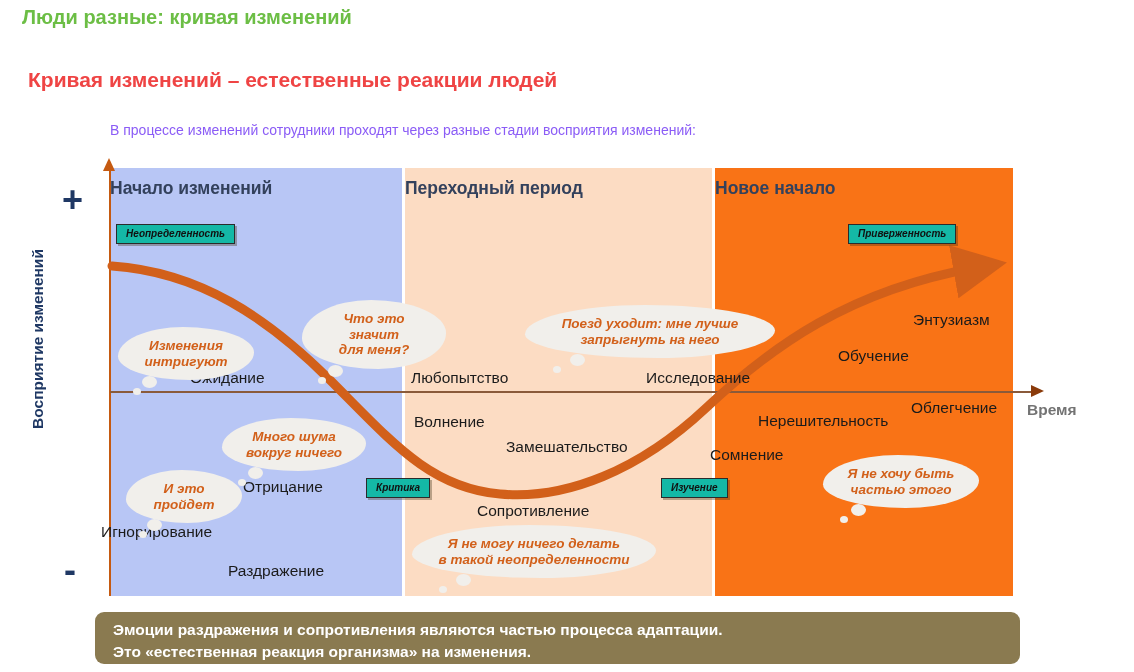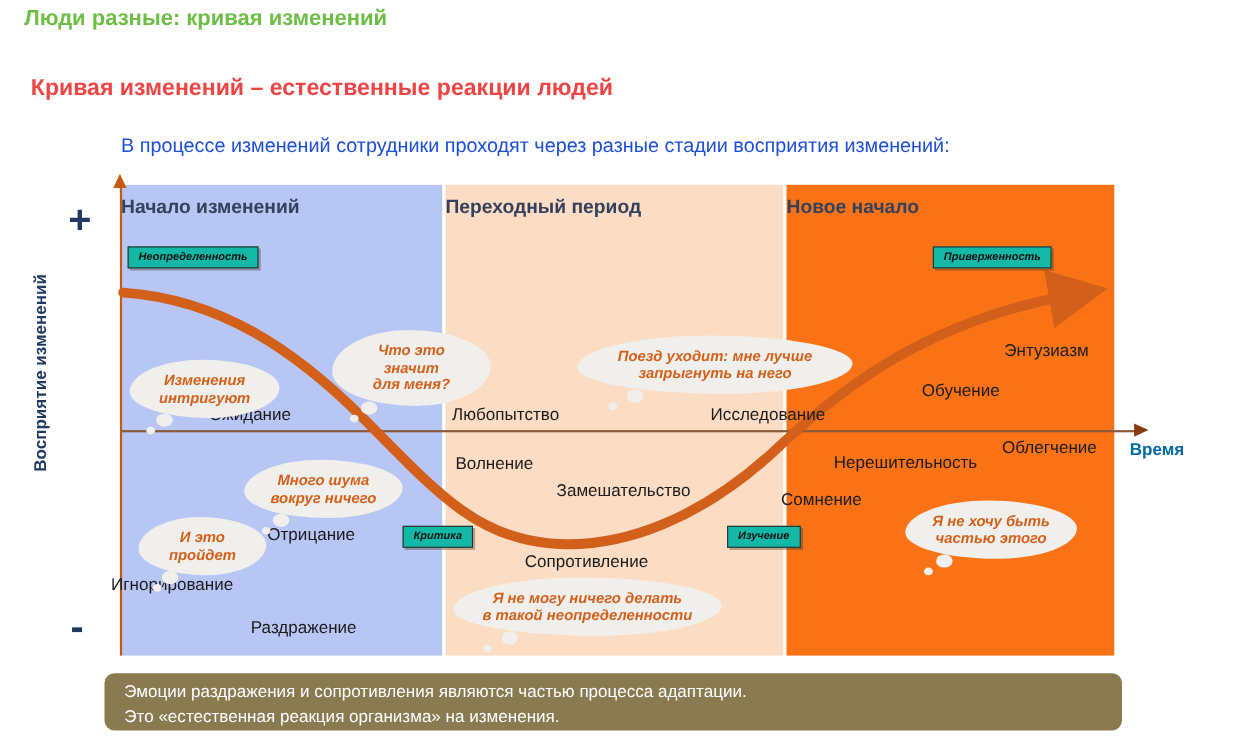--- a/index.html
+++ b/index.html
@@ -32,22 +32,22 @@
     top: 68px;
     font-size: 21px;
     font-weight: bold;
     color: #ef4444;
     white-space: nowrap;
   }
   #slide-intro {
     position: absolute;
     left: 110px;
     top: 122px;
-    font-size: 18px;
-    color: #1d4ed8;
+    font-size: 14px;
+    color: #8b5cf6;
     white-space: nowrap;
   }
 
   
   #chart {
     position: absolute;
     left: 0;
     top: 0;
     width: 1134px;
     height: 672px;
@@ -119,21 +119,21 @@
     font-weight: bold;
     color: #1f3864;
     white-space: nowrap;
   }
   #axis-x-label {
     position: absolute;
     left: 1027px;
     top: 401px;
     font-size: 15.5px;
     font-weight: bold;
-    color: #0369a1;
+    color: #737373;
     white-space: nowrap;
   }
   #axis-plus {
     position: absolute;
     left: 62px;
     top: 182px;
     font-size: 36px;
     font-weight: bold;
     color: #1f3864;
     line-height: 1;
@@ -218,21 +218,21 @@
   #footer {
     position: absolute;
     left: 95px;
     top: 612px;
     width: 925px;
     height: 52px;
     background: #8a7a50;
     border-radius: 9px;
     color: #ffffff;
     font-size: 15.5px;
-    font-weight: normal;
+    font-weight: bold;
     padding: 7px 0 16px 18px;
     box-sizing: border-box;
     line-height: 1.45;
   }
   #footer div { white-space: nowrap; }
 </style>
 </head>
 <body>
 
 <div id="slide-title">Люди разные: кривая изменений</div>

